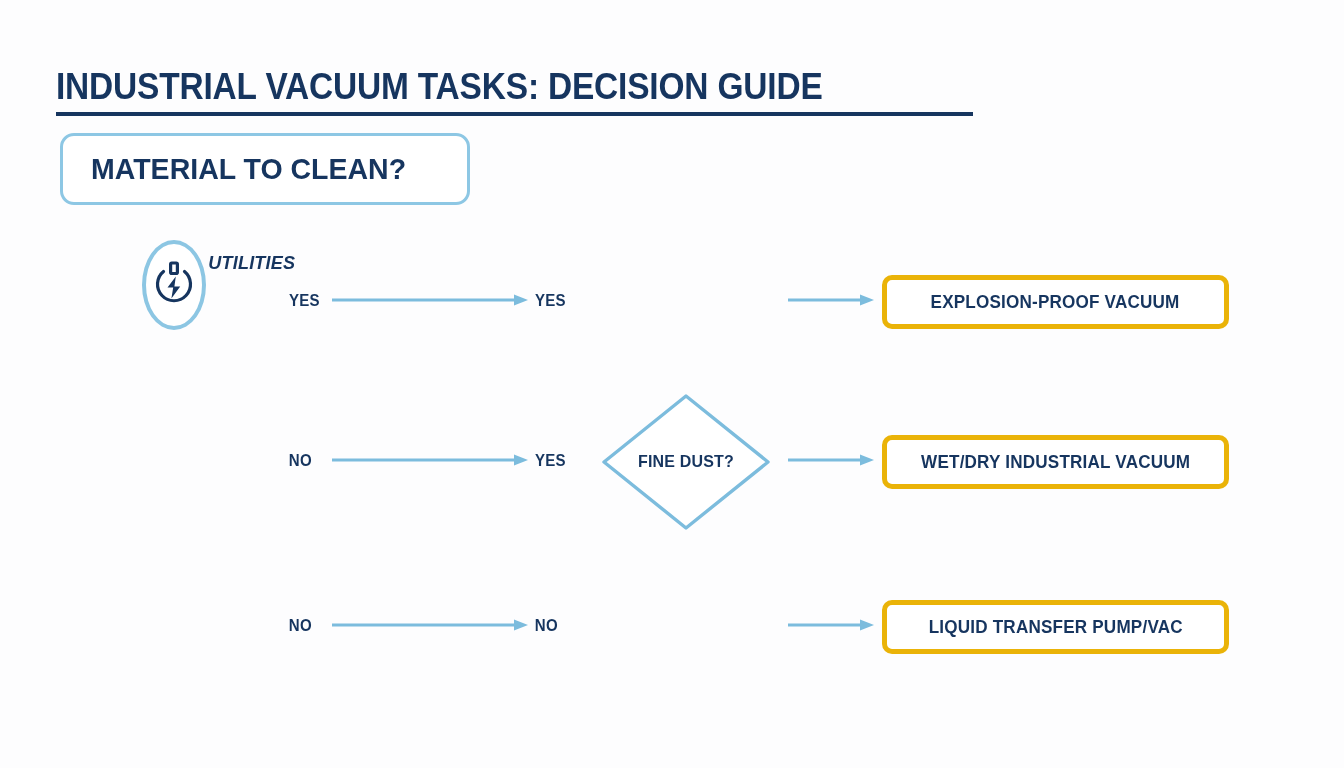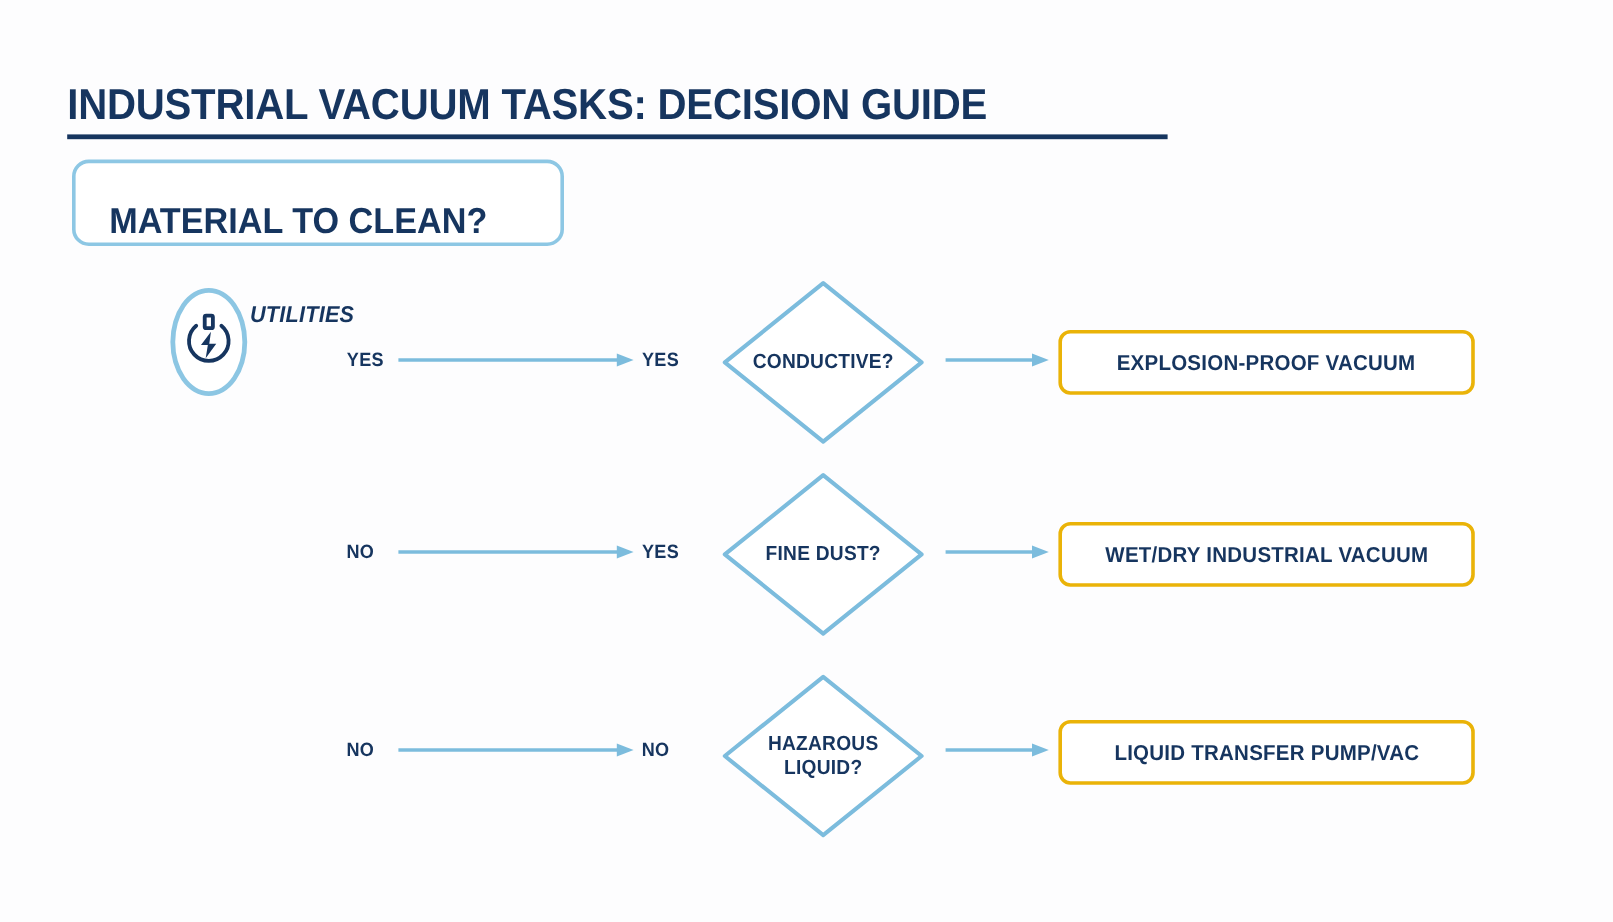--- a/index.html
+++ b/index.html
@@ -46,21 +46,21 @@
   #root-question {
     position: absolute;
     left: 60px;
     top: 133px;
     width: 410px;
     height: 72px;
     border: 3px solid #8dc7e4;
     border-radius: 14px;
     background: #ffffff;
     display: flex;
-    align-items: flex-end;
+    align-items: center;
     padding-left: 28px;
   }
   #root-question-label {
     font-size: 30px;
     font-weight: 700;
     color: #16355f;
     transform: scaleX(0.95);
     transform-origin: left center;
     white-space: nowrap;
   }
@@ -158,21 +158,21 @@
     transform: scaleX(0.94);
     pointer-events: none;
   }
 
   
   .result-box {
     position: absolute;
     left: 882px;
     width: 347px;
     height: 54px;
-    border: 3px solid #eab308;
+    border: 5px solid #eab308;
     border-radius: 10px;
     background: #ffffff;
     display: flex;
     align-items: center;
     justify-content: center;
   }
   .result-label {
     font-size: 18px;
     font-weight: 700;
     color: #16355f;
@@ -219,31 +219,20 @@
 
   <div class="arrow long">
     <svg width="198" height="12" viewBox="0 0 198 12">
       <line x1="0" y1="6" x2="184" y2="6" stroke="#7cbcdd" stroke-width="3"></line>
       <path d="M182 0.5 L196 6 L182 11.5 Z" fill="#7cbcdd"></path>
     </svg>
   </div>
 
   <div class="branch-label right">YES</div>
 
-  <div class="diamond-node">
-    <div class="diamond-shape">
-      <svg width="172" height="140" viewBox="0 0 172 140">
-        <polygon points="86,4 168,70 86,136 4,70" fill="#ffffff" stroke="#7cbcdd" stroke-width="3.4" stroke-linejoin="round"></polygon>
-      </svg>
-    </div>
-    <div class="diamond-text">
-      <span>CONDUCTIVE?</span>
-
-    </div>
-  </div>
 
   <div class="arrow short">
     <svg width="88" height="12" viewBox="0 0 88 12">
       <line x1="0" y1="6" x2="74" y2="6" stroke="#7cbcdd" stroke-width="3"></line>
       <path d="M72 0.5 L86 6 L72 11.5 Z" fill="#7cbcdd"></path>
     </svg>
   </div>
 
   <div class="result-box">
     <span class="result-label">EXPLOSION-PROOF VACUUM</span>
@@ -295,31 +284,20 @@
 
   <div class="arrow long">
     <svg width="198" height="12" viewBox="0 0 198 12">
       <line x1="0" y1="6" x2="184" y2="6" stroke="#7cbcdd" stroke-width="3"></line>
       <path d="M182 0.5 L196 6 L182 11.5 Z" fill="#7cbcdd"></path>
     </svg>
   </div>
 
   <div class="branch-label right">NO</div>
 
-  <div class="diamond-node">
-    <div class="diamond-shape">
-      <svg width="172" height="140" viewBox="0 0 172 140">
-        <polygon points="86,4 168,70 86,136 4,70" fill="#ffffff" stroke="#7cbcdd" stroke-width="3.4" stroke-linejoin="round"></polygon>
-      </svg>
-    </div>
-    <div class="diamond-text">
-      <span>HAZAROUS</span>
-      <span>LIQUID?</span>
-    </div>
-  </div>
 
   <div class="arrow short">
     <svg width="88" height="12" viewBox="0 0 88 12">
       <line x1="0" y1="6" x2="74" y2="6" stroke="#7cbcdd" stroke-width="3"></line>
       <path d="M72 0.5 L86 6 L72 11.5 Z" fill="#7cbcdd"></path>
     </svg>
   </div>
 
   <div class="result-box">
     <span class="result-label">LIQUID TRANSFER PUMP/VAC</span>

